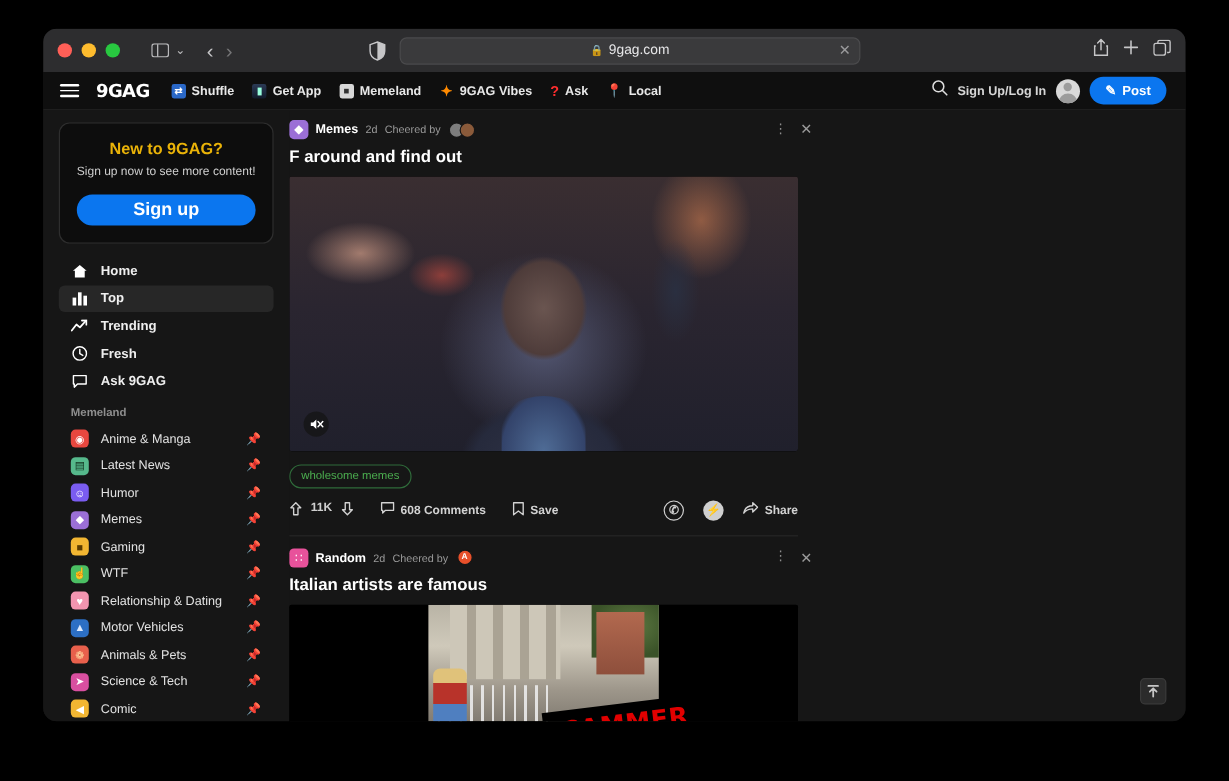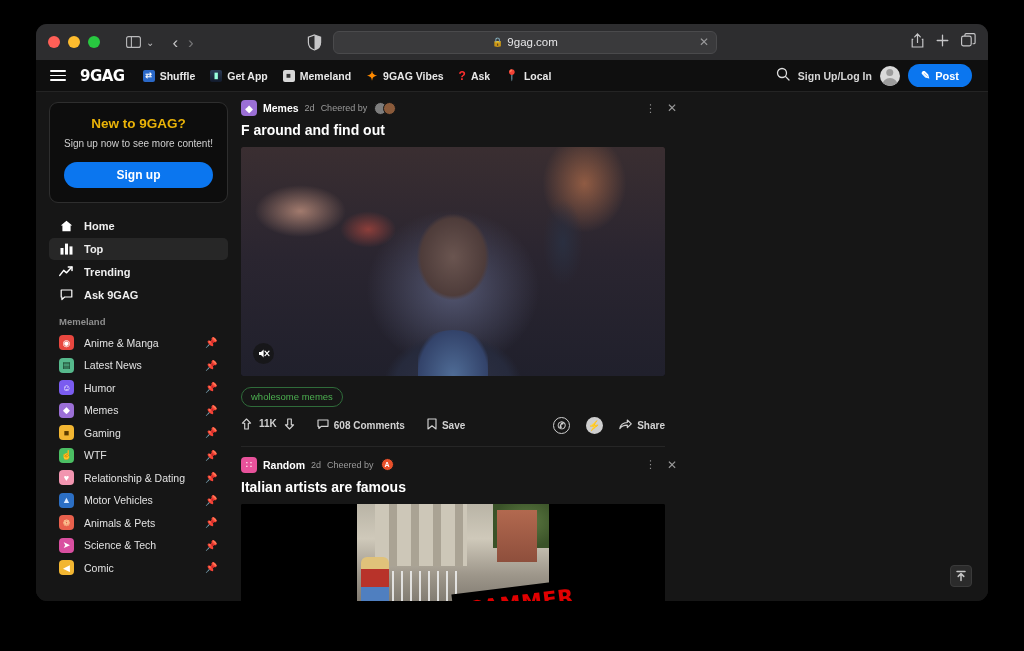--- a/index.html
+++ b/index.html
@@ -149,21 +149,21 @@
     border-radius: 9px;
     padding: 13px 14px 14px;
     text-align: center;
   }
   .signup-title { color: #eab308; font-size: 13.5px; font-weight: 700; margin-bottom: 6px; }
   .signup-sub { color: #cfcfcf; font-size: 10px; line-height: 1.35; margin-bottom: 11px; }
   .signup-btn {
     width: 100%; height: 26px;
     background: #0b76ef; color: #fff;
     border: none; border-radius: 13px;
-    font-size: 12px; font-weight: 700;
+    font-size: 15px; font-weight: 700;
   }
   .nav-list { padding: 0 13px; }
   .nav-row {
     display: flex; align-items: center; gap: 11px;
     height: 22px; padding: 0 10px;
     border-radius: 5px; margin-bottom: 1px;
     color: #efefef; font-size: 11px; font-weight: 700;
   }
   .nav-row.active { background: #272727; }
   .nav-ico { width: 14px; display: flex; align-items: center; justify-content: center; color: #fff; }
@@ -473,20 +473,29 @@
           <span class="nav-ico">
             <svg width="14" height="11" viewBox="0 0 14 11">
                 <path d="M0.8 9.4 L4.7 4.4 L7.6 6.8 L12.6 1.3" fill="none" stroke="#fff" stroke-width="1.5" stroke-linecap="round" stroke-linejoin="round"></path>
                 <path d="M9.3 1.1 H13 V4.6" fill="none" stroke="#fff" stroke-width="1.5" stroke-linecap="round"></path>
               </svg>
           </span>
           <span>Trending</span>
         </div>
         <div class="nav-row">
           <span class="nav-ico">
+            <svg width="13" height="13" viewBox="0 0 13 13">
+                <circle cx="6.5" cy="6.5" r="5.6" fill="none" stroke="#fff" stroke-width="1.2"></circle>
+                <path d="M6.5 3.3 V6.7 L9 8.2" fill="none" stroke="#fff" stroke-width="1.2" stroke-linecap="round"></path>
+              </svg>
+          </span>
+          <span>Fresh</span>
+        </div>
+        <div class="nav-row">
+          <span class="nav-ico">
             <svg width="13" height="12" viewBox="0 0 13 12">
                 <path d="M1.2 1 H11.8 V8 H4.6 L1.9 10.6 V8 H1.2 Z" fill="none" stroke="#fff" stroke-width="1.2" stroke-linejoin="round"></path>
               </svg>
           </span>
           <span>Ask 9GAG</span>
         </div>
       </div>
 
       <div class="interests-hd">Memeland</div>
 

